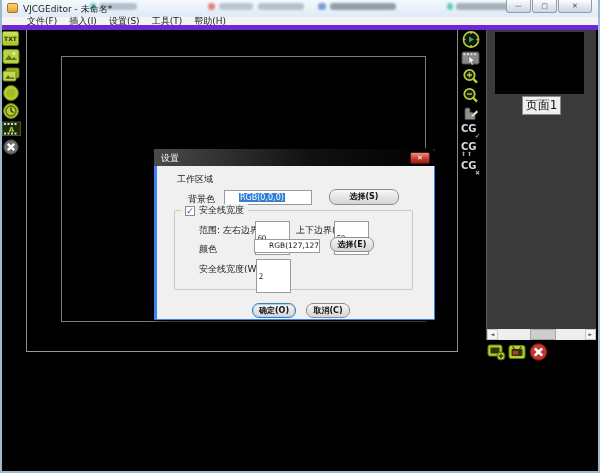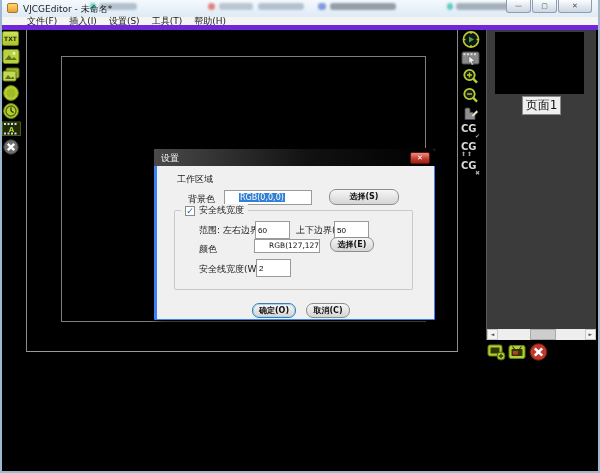--- a/index.html
+++ b/index.html
@@ -80,21 +80,21 @@
              border:1px solid #8e8e8e; border-radius:7px; font-size:8px; color:#111;
              text-align:center; line-height:13px;font-weight:bold; }
   .win-btn.default { border:1px solid #3c7fb1; box-shadow:inset 0 0 0 1px #a9d4f0; }
   .groupbox { position:absolute; left:17px; top:44px; width:239px; height:80px;
               border:1px solid #c9c9c9; border-radius:2px; }
   .chk-row { position:absolute; left:24px; top:38px; background:#f0f0f0; padding:0 4px;
              display:flex; align-items:center; }
   .checkbox { width:10px; height:10px; background:#fff; border:1px solid #8a8a8a; margin-right:4px;
               color:#2c63a8; font-size:9px; line-height:9px; font-weight:bold; text-align:center; }
   input.num { position:absolute; background:#fff; border:1px solid #9a9a9a; font-size:8px;
-              font-family:Liberation Sans, sans-serif; padding:8px 2px; }
+              font-family:Liberation Serif, serif; padding:16px 2px; }
 </style>
 </head>
 <body>
 
 <div class="window">
 
   <div class="titlebar">
     <div class="blob" style="left:90px;width:6px;background:#35c0b0;"></div>
     <div class="blob" style="left:99px;width:38px;background:#9fb0bf;"></div>
     <div class="blob" style="left:208px;width:7px;background:#e05a54;border-radius:50%;"></div>

